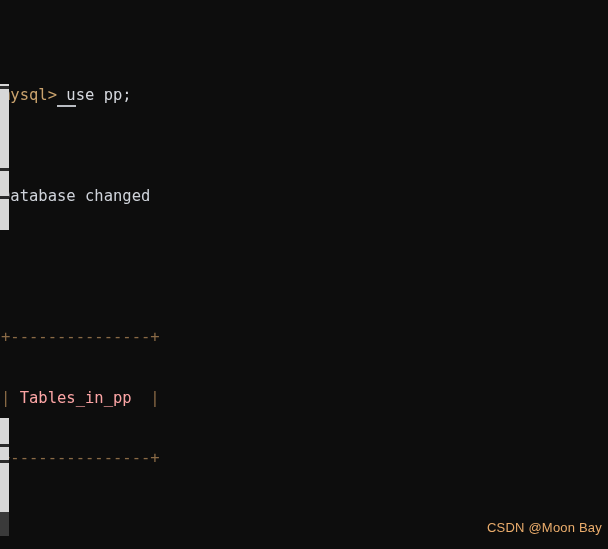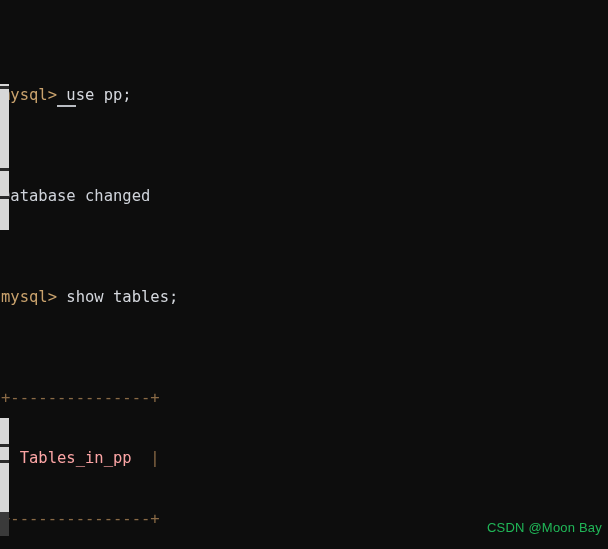--- a/index.html
+++ b/index.html
@@ -76,40 +76,39 @@
     width: 9px;
     height: 3px;
     background: #2b2b2b;
   }
 
   
   #watermark {
     position: absolute;
     right: 6px;
     bottom: 14px;
-    color: #22c55e;
+    color: #fdba74;
     font-family: "Liberation Sans", sans-serif;
     font-size: 13px;
     letter-spacing: 0.2px;
     opacity: 0.92;
   }
 </style>
 </head>
 <body>
 
 <div id="terminal">
 
   
   <div class="line"><span class="prompt">mysql&gt;</span><span class="cmd"><span class="cursor-ul"> u</span></span><span class="cmd">se pp;</span></div>
 
   
   <div class="line"><span class="out">Database changed</span></div>
 
   
-  <div class="line"><span class="prompt">mysql&gt;</span><span class="cmd"> show tables;</span></div>
 
   
   <div class="line"><span class="border">+---------------+</span></div>
   <div class="line"><span class="border">| </span><span class="colname">Tables_in_pp</span><span class="border">  |</span></div>
   <div class="line"><span class="border">+---------------+</span></div>
   
   
   
   
 

